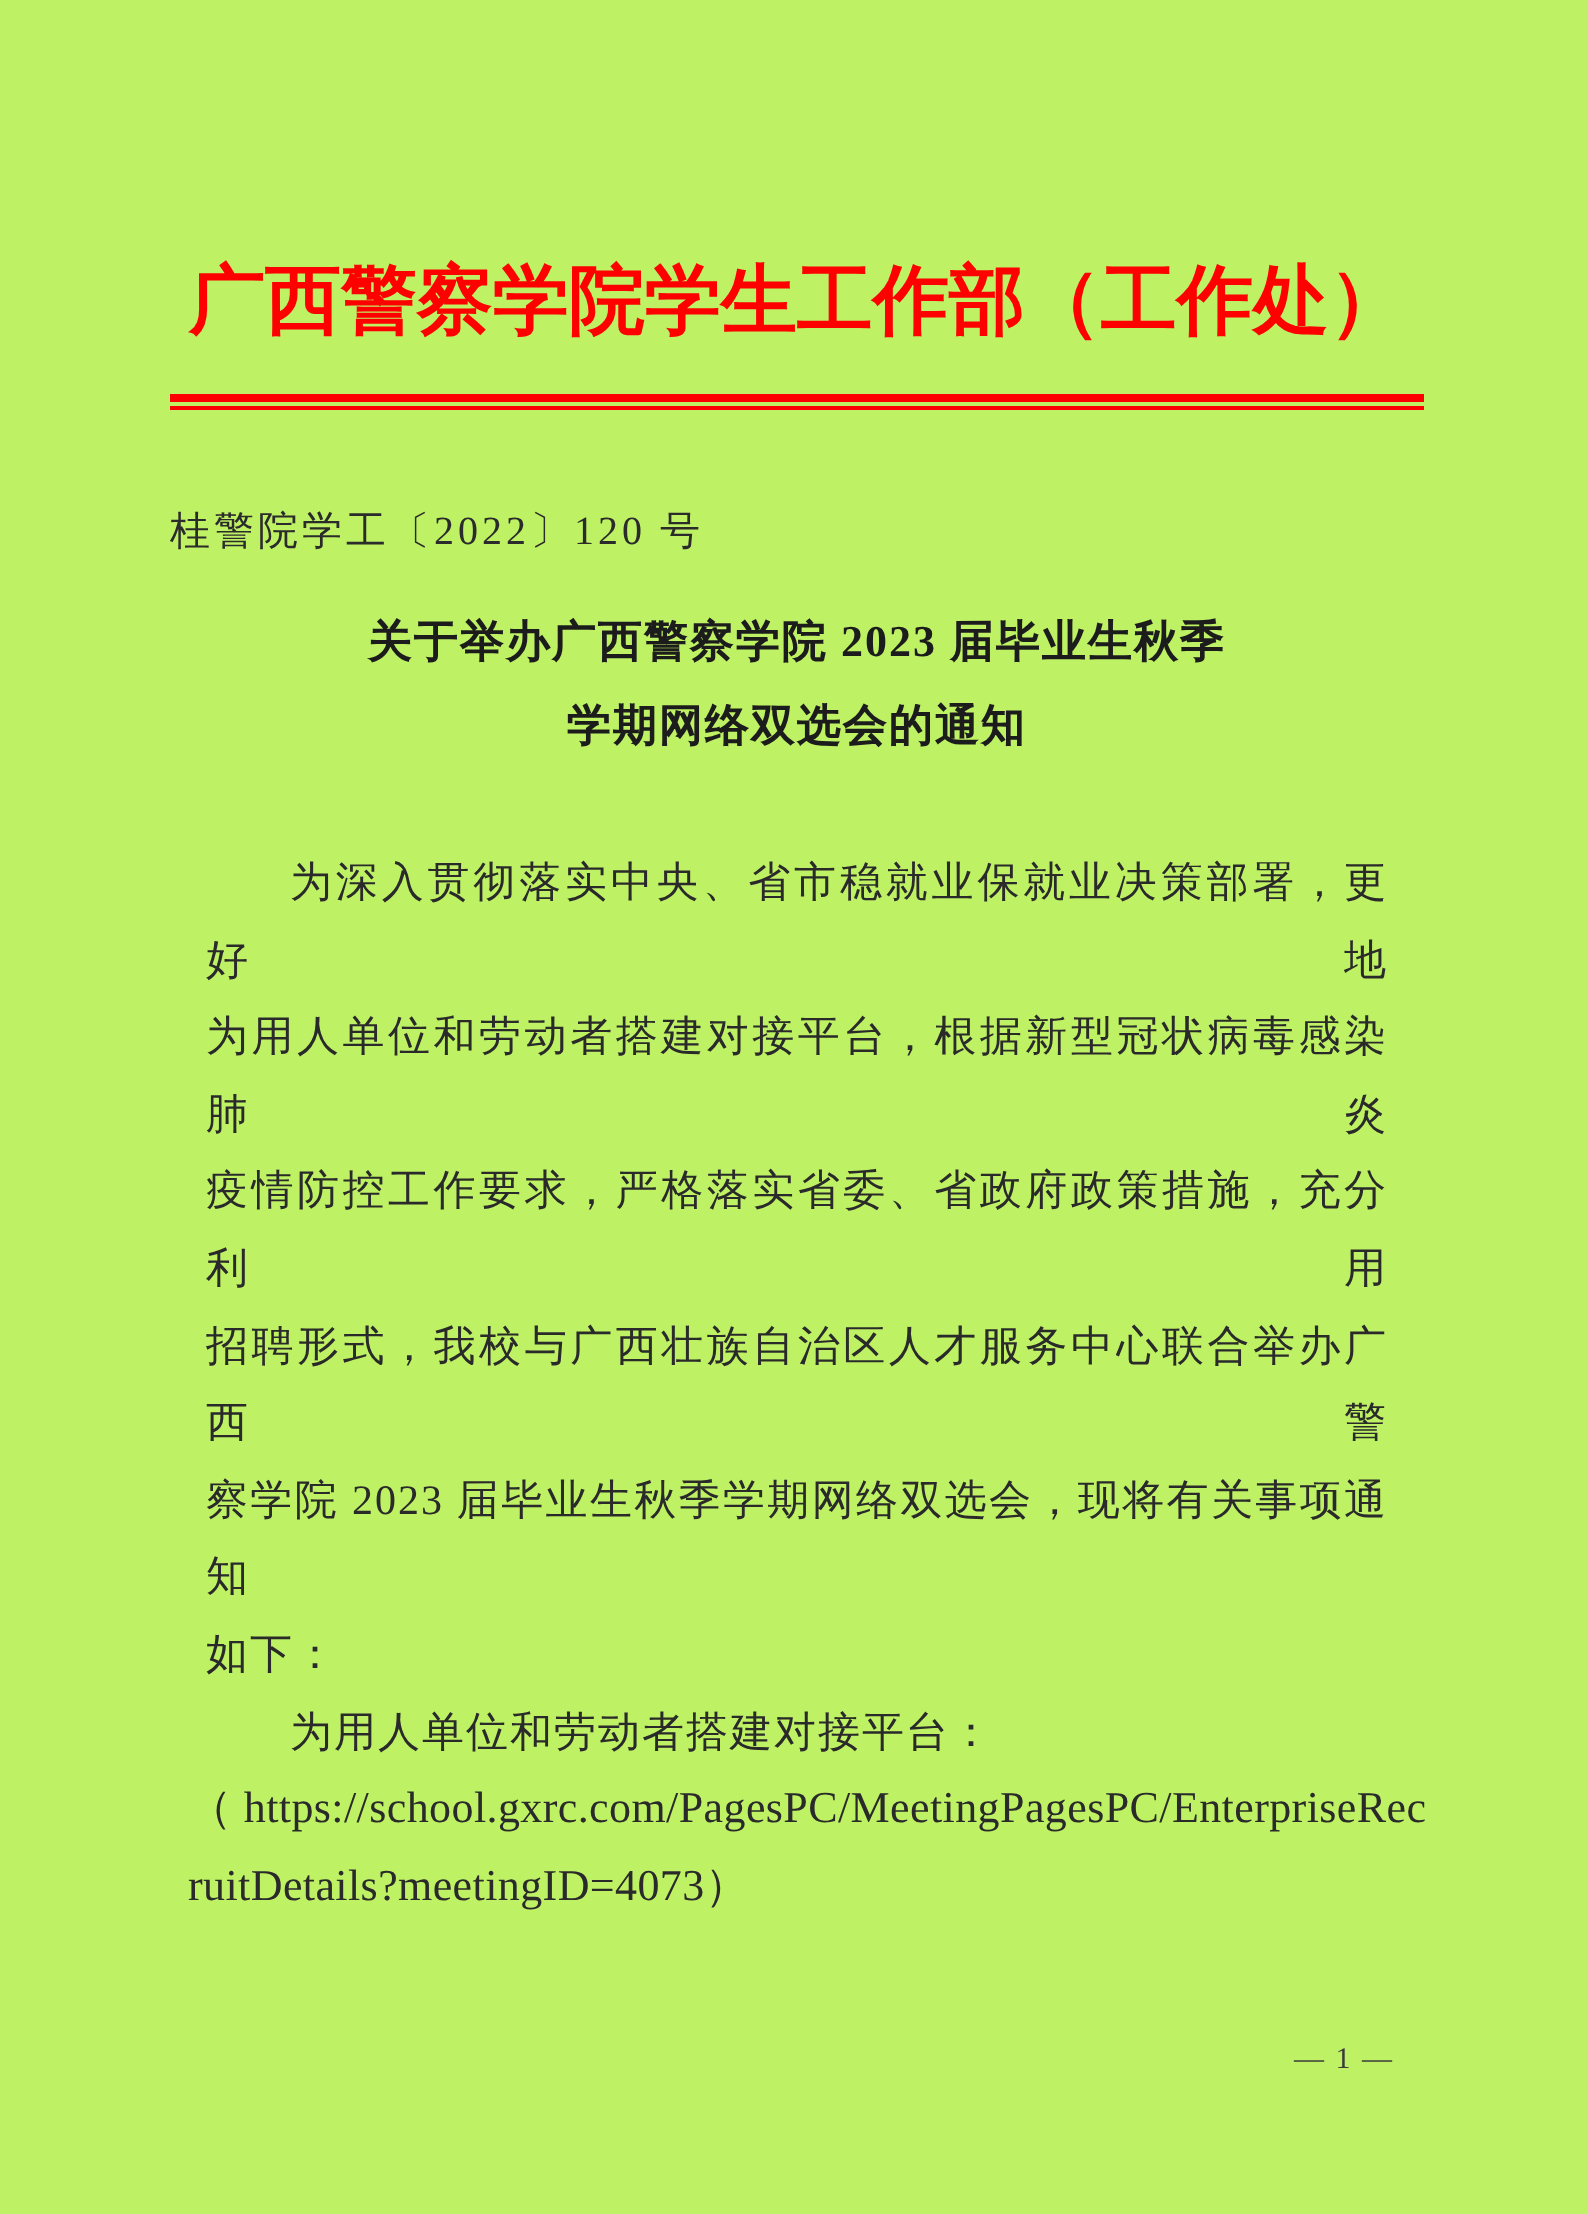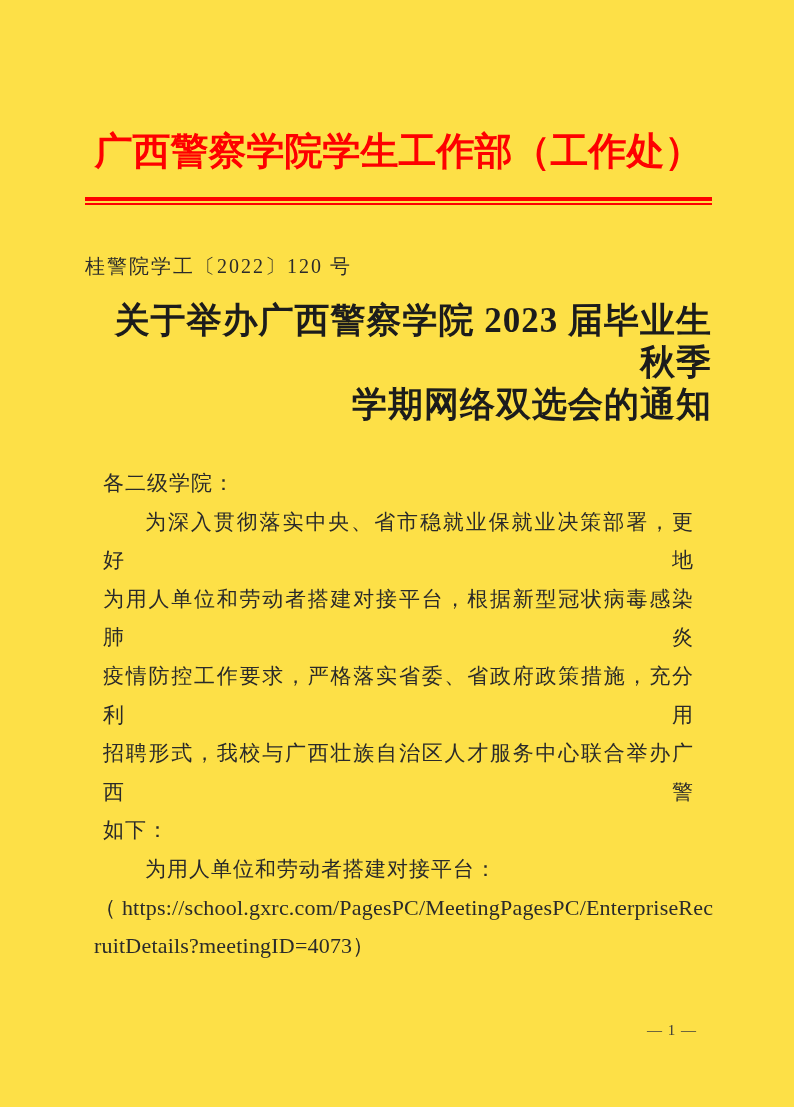--- a/index.html
+++ b/index.html
@@ -4,21 +4,21 @@
 <style>
   html, body {
     margin: 0;
     padding: 0;
     background: #ffffff;
   }
   .page {
     position: relative;
     width: 794px;
     height: 1107px;
-    background: #fde047;
+    background: #bef264;
     overflow: hidden;
     font-family: "Liberation Serif", "DejaVu Serif", serif;
     color: #222222;
   }
   .content {
     margin-left: 85px;
     margin-right: 82px; 
   }
   .letterhead {
     margin-top: 126px;
@@ -39,22 +39,22 @@
   .doc-number {
     margin-top: 47px;
     padding-right: 12px;
     font-size: 20px;
     line-height: 28px;
     letter-spacing: 2px;
     color: #2b2b2b;
   }
   .notice-title {
     margin: 20px 0 0 0;
-    text-align: right;
-    font-size: 35px;
+    text-align: center;
+    font-size: 22px;
     line-height: 42px;
     font-weight: bold;
     color: #1c1c1c;
     letter-spacing: 1px;
   }
   .body-text {
     margin-top: 38px;
     padding: 0 18px;
     font-size: 21px;
     line-height: 38.6px;
@@ -100,26 +100,26 @@
     <div class="rule-top"></div>
 
     <div class="doc-number">桂警院学工〔2022〕120 号</div>
 
     <div class="notice-title">
       <div>关于举办广西警察学院 2023 届毕业生秋季</div>
       <div>学期网络双选会的通知</div>
     </div>
 
     <div class="body-text">
-      <div class="line">各二级学院：</div>
 
       <div class="fill indent">为深入贯彻落实中央、省市稳就业保就业决策部署，更好地</div>
       <div class="fill">为用人单位和劳动者搭建对接平台，根据新型冠状病毒感染肺炎</div>
       <div class="fill">疫情防控工作要求，严格落实省委、省政府政策措施，充分利用</div>
       <div class="fill">招聘形式，我校与广西壮族自治区人才服务中心联合举办广西警</div>
+      <div class="fill">察学院 2023 届毕业生秋季学期网络双选会，现将有关事项通知</div>
       <div class="line">如下：</div>
 
 
       <div class="line indent">为用人单位和劳动者搭建对接平台：</div>
 
       <div class="line url-line">（ https://school.gxrc.com/PagesPC/MeetingPagesPC/EnterpriseRec</div>
       <div class="line url-line">ruitDetails?meetingID=4073）</div>
 
     </div>
 

